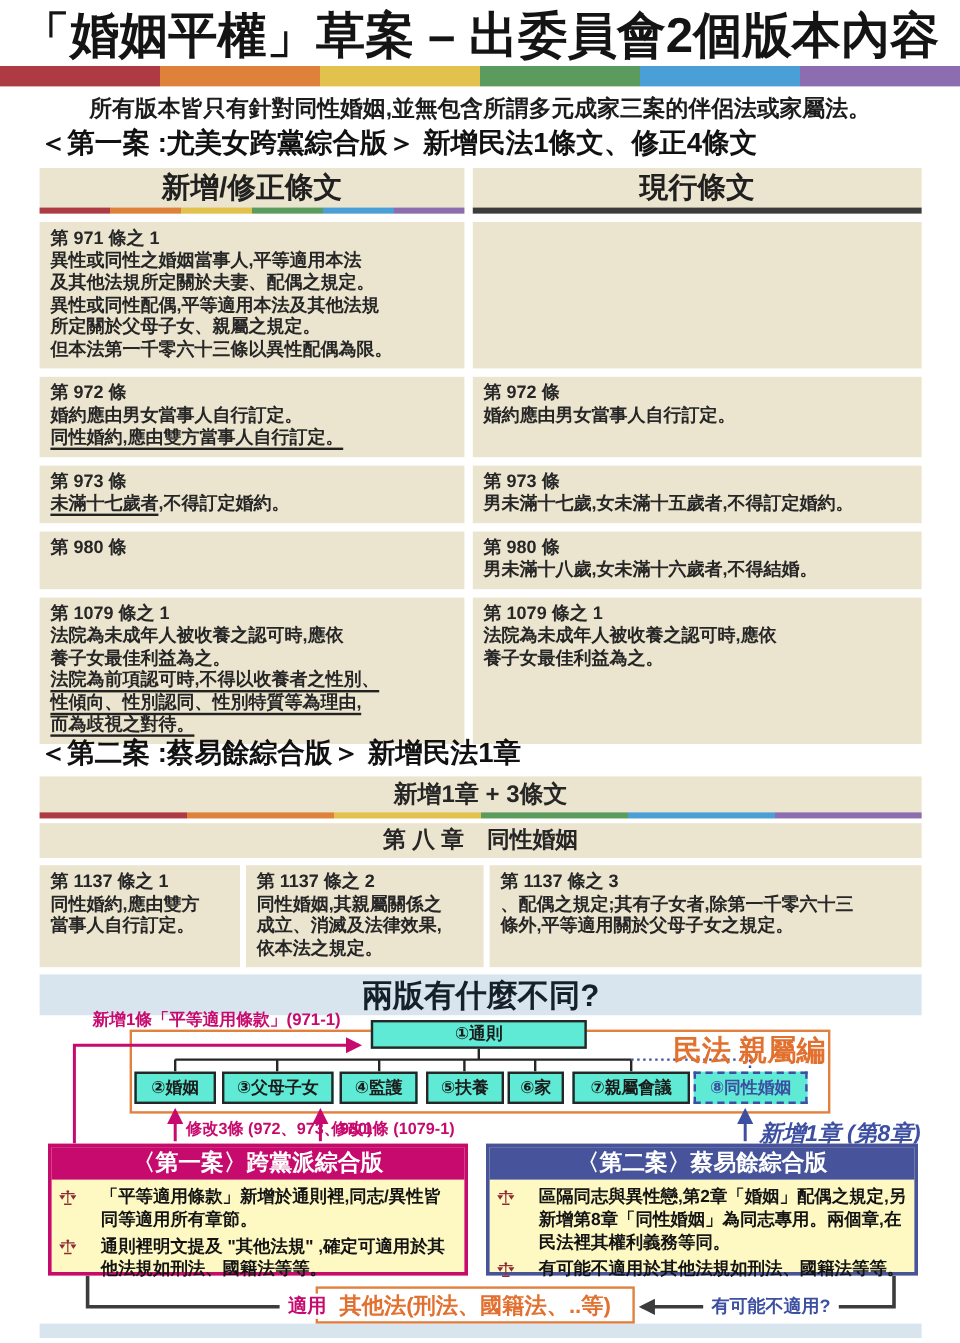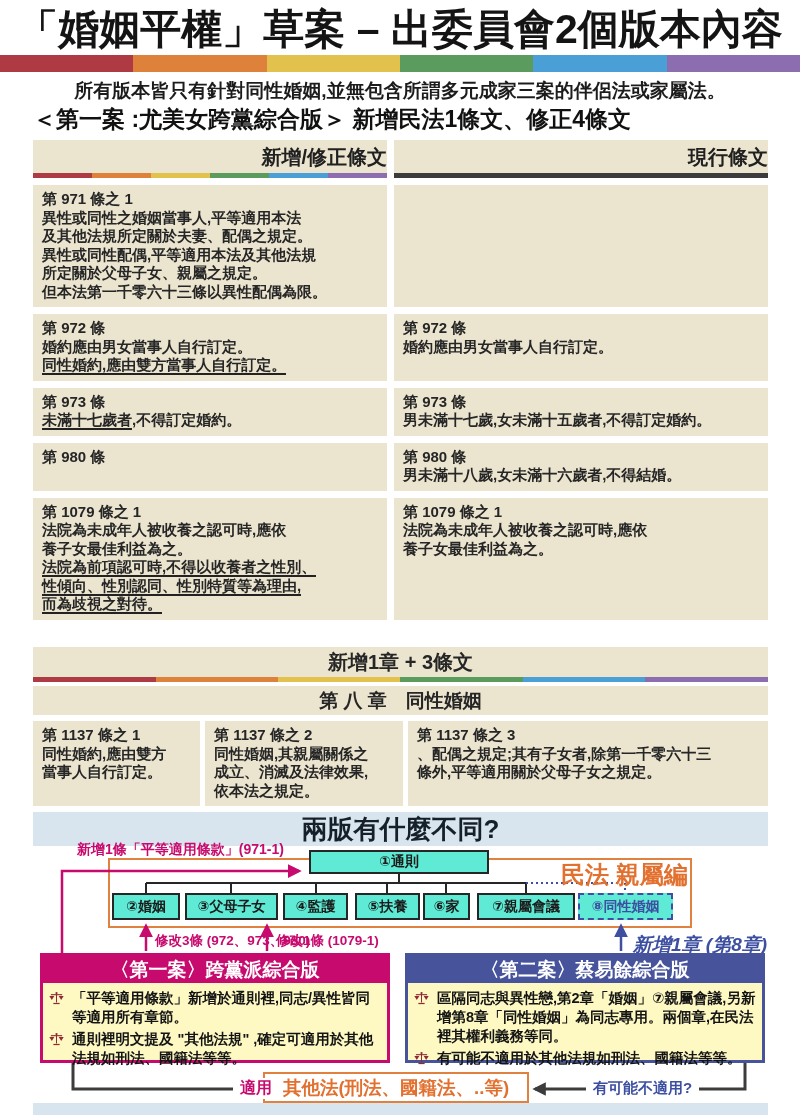--- a/index.html
+++ b/index.html
@@ -8,21 +8,21 @@
   .abs{position:absolute;}
   
   #main-title{top:2px;left:0;width:800px;text-align:center;font-size:41px;font-weight:900;color:#141414;letter-spacing:0;}
   #stripe-top{top:55px;left:0;width:800px;height:17px;background:var(--rainbow);}
   #subtitle{top:78px;left:0;width:800px;text-align:center;font-size:19px;color:#1c1c1c;}
   .sec-heading{left:33px;font-size:23px;color:#111;white-space:nowrap;}
   #s1-heading{top:104px;}
   #s2-heading{top:612px;}
   
   #table1{top:140px;left:33px;width:735px;display:grid;grid-template-columns:354px 374px;gap:7px;}
-  .thead{position:relative;background:var(--beige);height:38px;text-align:right;font-size:20px;line-height:34px;color:#202020;}
+  .thead{position:relative;background:var(--beige);height:38px;text-align:center;font-size:24px;line-height:34px;color:#202020;}
   .hstripe{position:absolute;left:0;right:0;bottom:0;height:5px;}
   .hstripe.rainbow{background:var(--rainbow);}
   .hstripe.dark{background:var(--dark);}
   .tcell{background:var(--beige);padding:5px 9px 6px 9px;font-size:15px;line-height:18.5px;}
   .ctitle{white-space:nowrap;}
   .line{white-space:nowrap;}
   .u{border-bottom:2px solid #222;}
   
   #s2-block{top:647px;left:33px;width:735px;}
   .band{position:relative;background:var(--beige);text-align:center;}
@@ -54,21 +54,21 @@
   #ann-mod3{left:122px;top:120px;font-size:13.5px;}
   #ann-mod1{left:243px;top:120px;font-size:13.5px;}
   #ann-add{left:600px;top:120px;font-size:19px;font-style:italic;}
   .case{position:absolute;top:141px;height:110px;box-sizing:border-box;background:#fef9c3;}
   #case1{left:7px;width:350px;border:3px solid var(--magenta);}
   #case2{left:372px;width:360px;border:3px solid var(--blueband);}
   .case-header{height:27px;color:#fff;text-align:center;font-size:19px;line-height:27px;white-space:nowrap;}
   #case1 .case-header{background:var(--magenta);}
   #case2 .case-header{background:var(--blueband);}
   .case-body{padding:3px 6px 0 6px;}
-  .bullet{display:flex;gap:8px;margin:3px 0;font-size:14.5px;line-height:19px;color:#141414;}
+  .bullet{display:flex;gap:20px;margin:3px 0;font-size:14.5px;line-height:19px;color:#141414;}
   .scale-icon{flex:0 0 15px;height:15px;margin-top:2px;}
   .scale-icon svg{width:15px;height:15px;display:block;fill:var(--maroon);}
   #other-box{left:230px;top:260px;width:266px;height:31px;box-sizing:border-box;border:2.5px solid var(--orange_border);
              background:#fff;color:var(--orange);text-align:center;font-size:18.5px;line-height:27px;white-space:nowrap;z-index:3;}
   .flow-label{position:absolute;background:#fff;padding:0 7px;white-space:nowrap;z-index:3;}
   #lbl-apply{left:200px;top:266px;font-size:16px;}
   #lbl-maybe{left:553px;top:267px;font-size:15px;}
 </style>
 </head>
 <body>
@@ -155,20 +155,21 @@
     </div>
     <div class="tcell">
       <div class="ctitle">第 1079 條之 1</div>
       <div>
           <div class="line"><span>法院為未成年人被收養之認可時,應依</span></div>
           <div class="line"><span>養子女最佳利益為之。</span></div>
         </div>
     </div>
   </div>
 
+  <div class="abs sec-heading" id="s2-heading">＜第二案 :蔡易餘綜合版＞ 新增民法1章</div>
 
   <div class="abs" id="s2-block">
     <div class="band" id="band1">
       <span>新增1章 + 3條文</span>
       <div class="hstripe rainbow"></div>
     </div>
     <div class="band" id="band2">
       <span>第 八 章　同性婚姻</span>
     </div>
     <div id="s2-cells">
@@ -280,21 +281,21 @@
             <span class="scale-icon">
               <svg viewBox="0 0 24 24" xmlns="http://www.w3.org/2000/svg">
                 <path d="M11.2 3h1.6v15.5h-1.6z"></path>
                 <path d="M7 19h10v2H7z"></path>
                 <path d="M3 5h18v1.8H3z"></path>
                 <path d="M0.5 8h8l-4 6.2z"></path>
                 <path d="M15.5 8h8l-4 6.2z"></path>
                 <circle cx="12" cy="3.2" r="1.8"></circle>
               </svg>
             </span>
-            <span class="btext">區隔同志與異性戀,第2章「婚姻」⑦親屬會議,另新增第8章「同性婚姻」為同志專用。兩個章,在民法裡其權利義務等同。</span>
+            <span class="btext">區隔同志與異性戀,第2章「婚姻」配偶之規定,另新增第8章「同性婚姻」為同志專用。兩個章,在民法裡其權利義務等同。</span>
           </div>
           <div class="bullet">
             <span class="scale-icon">
               <svg viewBox="0 0 24 24" xmlns="http://www.w3.org/2000/svg">
                 <path d="M11.2 3h1.6v15.5h-1.6z"></path>
                 <path d="M7 19h10v2H7z"></path>
                 <path d="M3 5h18v1.8H3z"></path>
                 <path d="M0.5 8h8l-4 6.2z"></path>
                 <path d="M15.5 8h8l-4 6.2z"></path>
                 <circle cx="12" cy="3.2" r="1.8"></circle>

